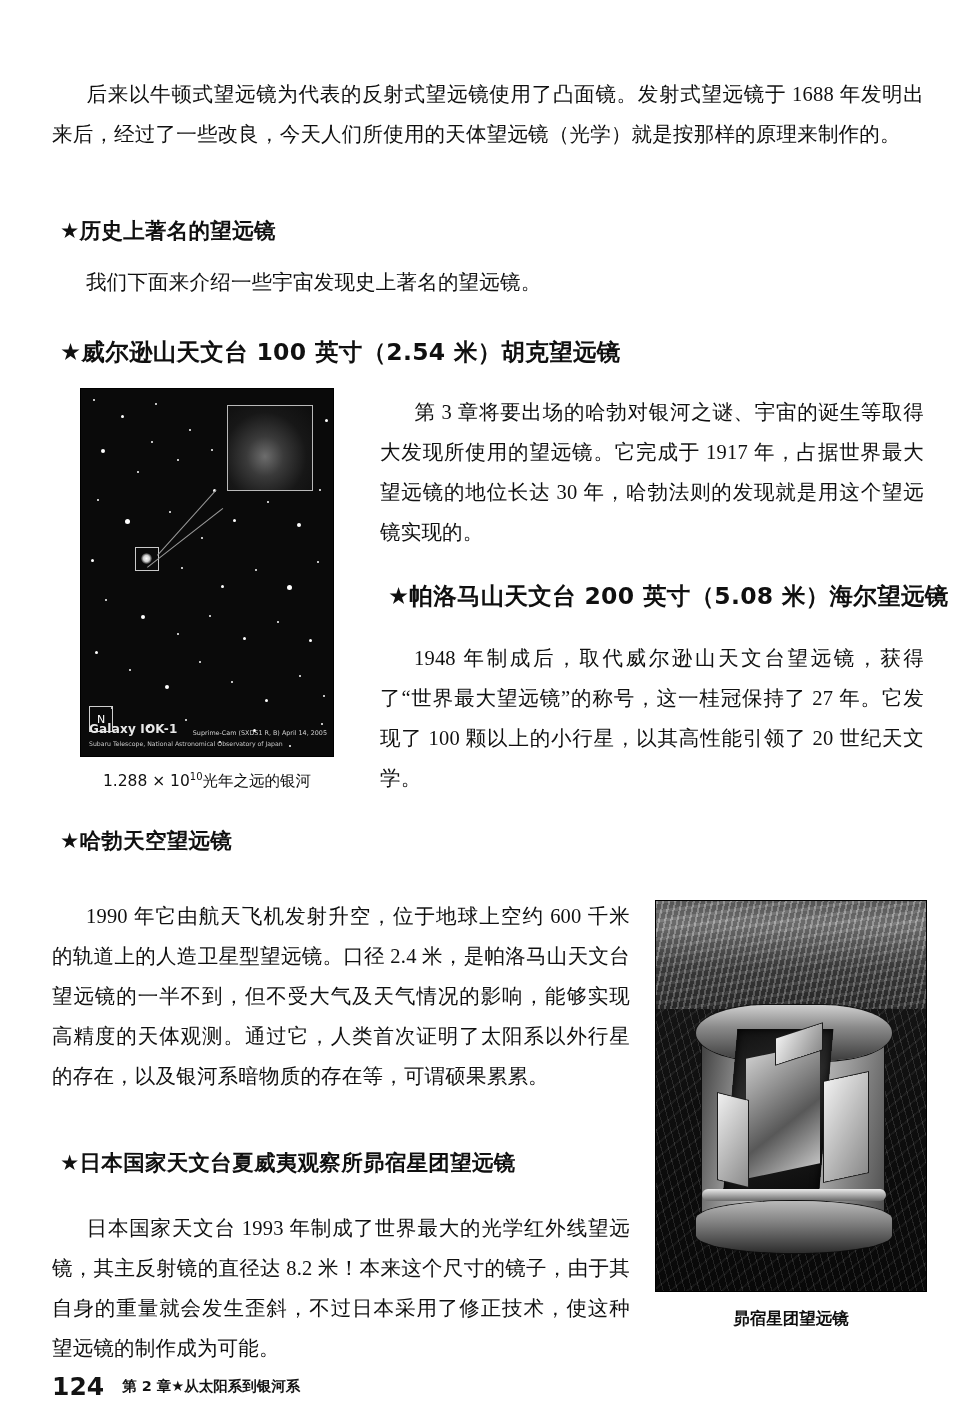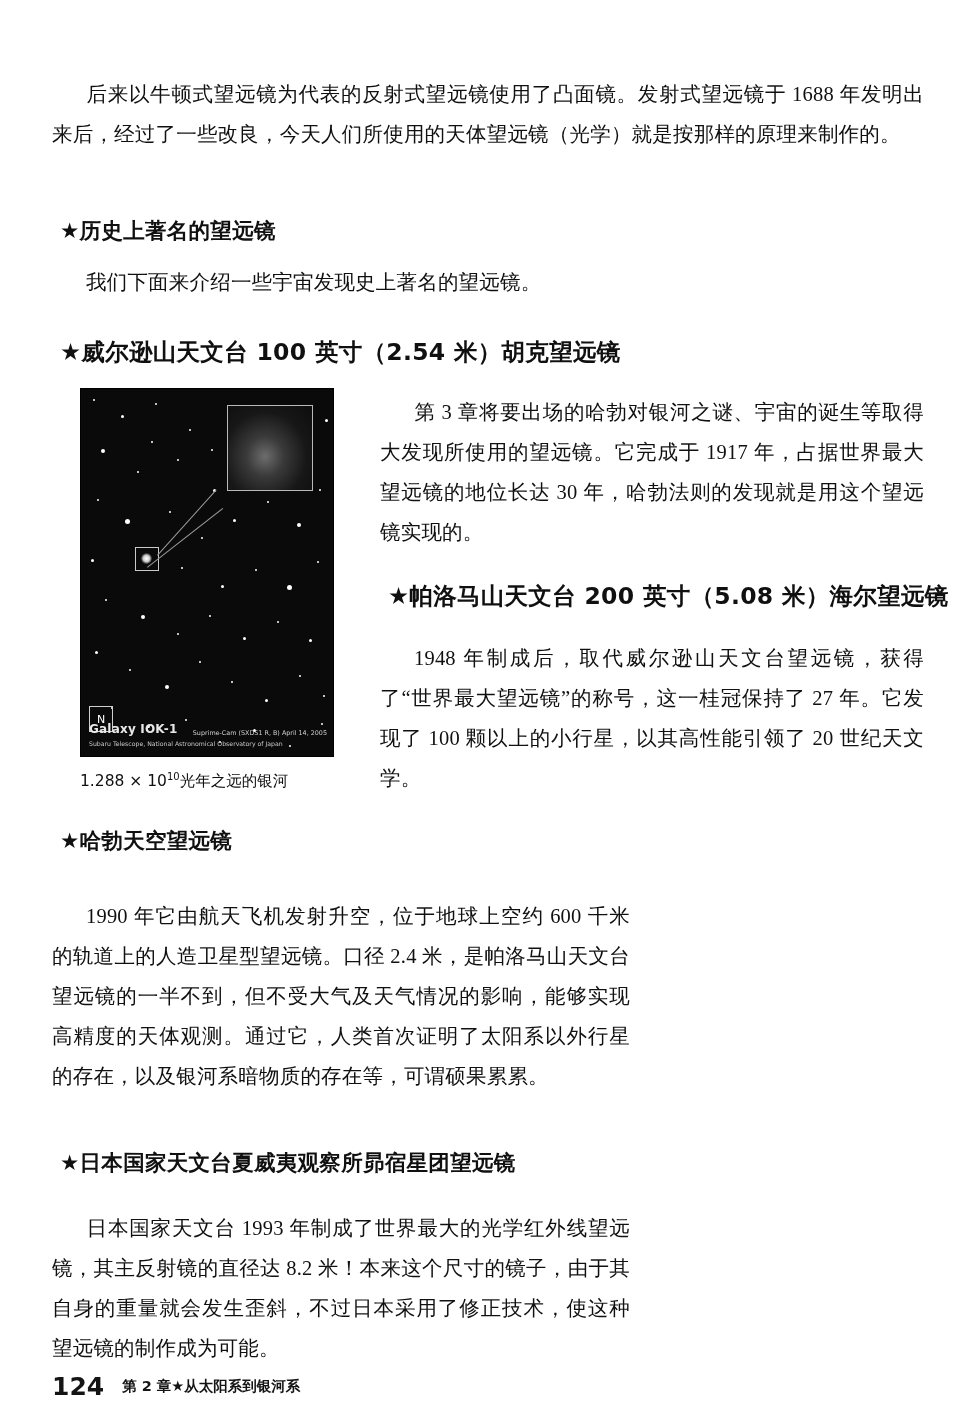--- a/index.html
+++ b/index.html
@@ -133,20 +133,21 @@
     color: #fff;
     font-family: "DejaVu Sans", sans-serif;
     font-size: 11px;
     display: flex;
     align-items: center;
     justify-content: center;
   }
   .fig-caption {
     font-family: "DejaVu Sans", "Liberation Sans", sans-serif;
     font-size: 15.5px;
+    text-align: center;
     margin-top: 14px;
     white-space: nowrap;
   }
   .fig-caption sup { font-size: 10px; }
   
   #para-hooker {
     position: absolute;
     left: 380px; top: 392px; width: 544px;
   }
   #head-hale {
@@ -382,19 +383,35 @@
   <p class="body" id="para-hale"><span class="indent"></span><span>1948 年制成后，取代威尔逊山天文台望远镜，获得了“世界最大望远镜”的称号，这一桂冠保持了 27 年。它发现了 100 颗以上的小行星，以其高性能引领了 20 世纪天文学。</span></p>
 
   <h2 class="head" id="head-hubble">★哈勃天空望远镜</h2>
 
   <p class="body" id="para-hubble"><span class="indent"></span><span>1990 年它由航天飞机发射升空，位于地球上空约 600 千米的轨道上的人造卫星型望远镜。口径 2.4 米，是帕洛马山天文台望远镜的一半不到，但不受大气及天气情况的影响，能够实现高精度的天体观测。通过它，人类首次证明了太阳系以外行星的存在，以及银河系暗物质的存在等，可谓硕果累累。</span></p>
 
   <h2 class="head" id="head-subaru">★日本国家天文台夏威夷观察所昴宿星团望远镜</h2>
 
   <p class="body" id="para-subaru"><span class="indent"></span><span>日本国家天文台 1993 年制成了世界最大的光学红外线望远镜，其主反射镜的直径达 8.2 米！本来这个尺寸的镜子，由于其自身的重量就会发生歪斜，不过日本采用了修正技术，使这种望远镜的制作成为可能。</span></p>
 
+  <figure id="fig-subaru" style="margin:0">
+    <div class="subaru-img">
+      <div class="sub-sky"></div>
+      <div class="sub-ground"></div>
+      <div class="dome"></div>
+      <div class="dome-top"></div>
+      <div class="dome-slit"></div>
+      <div class="mirror"></div>
+      <div class="panelA"></div>
+      <div class="panelB"></div>
+      <div class="panelC"></div>
+      <div class="dome-rail"></div>
+      <div class="dome-base"></div>
+    </div>
+    <figcaption class="fig-caption bold">昴宿星团望远镜</figcaption>
+  </figure>
 
   <div id="footer">
     <span class="pageno">124</span>
     <span class="chap">第 2 章★从太阳系到银河系</span>
   </div>
 
 </div>
 
 </body></html>

